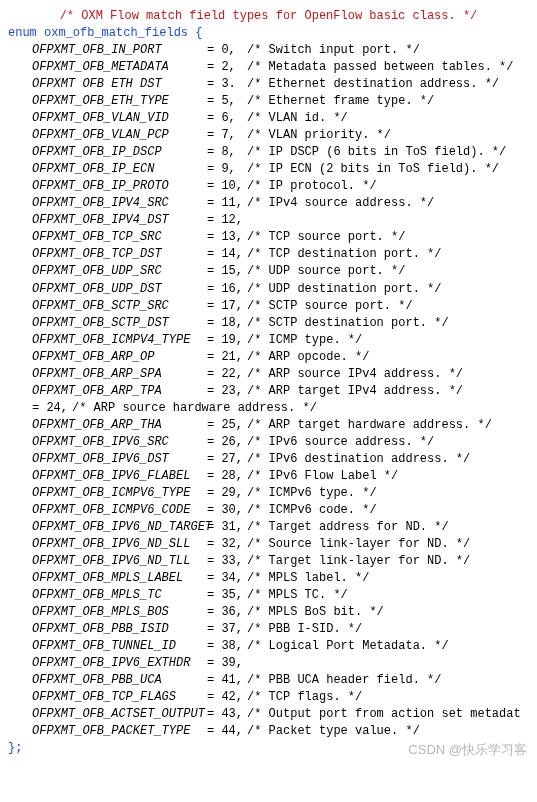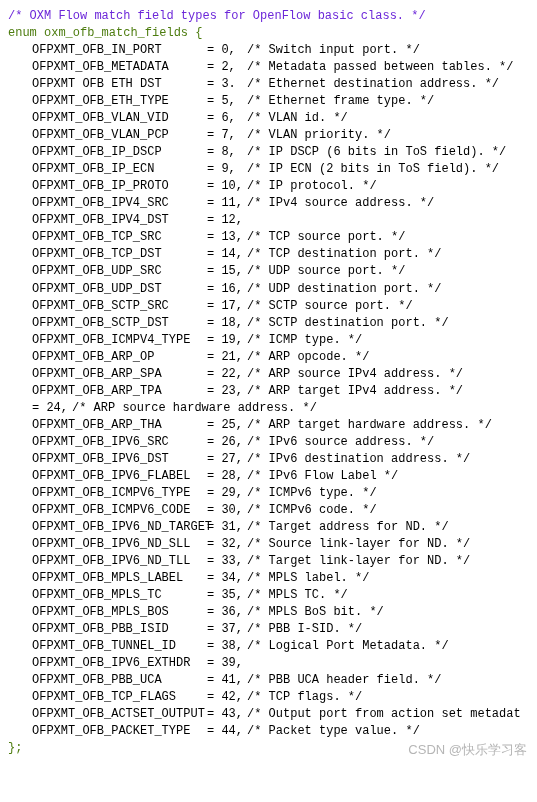--- a/index.html
+++ b/index.html
@@ -6,25 +6,25 @@
     margin: 0;
     padding: 8px;
     font-family: "Courier New", Courier, monospace;
     font-size: 12px;
     line-height: 1.42;
     color: #000;
     background: #fff;
     white-space: nowrap;
     position: relative;
   }
-  .comment-line { color: #6d28d9; }
-  .enum-line { color: #4d7c0f; }
+  .comment-line { color: #b91c1c; text-align: center; }
+  .enum-line { color: #1d4ed8; }
   .row { display: flex; }
   .indent { width: 24px; flex: 0 0 auto; }
-  .name { display: inline-block; width: 175px; }
+  .name { display: inline-block; width: 175px; font-style: italic; }
   .eq   { display: inline-block; width: 40px; text-align: left; }
   .cmt  { }
   .watermark {
     position: absolute;
     bottom: 6px;
     right: 10px;
     font-family: sans-serif;
     font-size: 13px;
     color: rgba(120,120,120,0.55);
     pointer-events: none;

